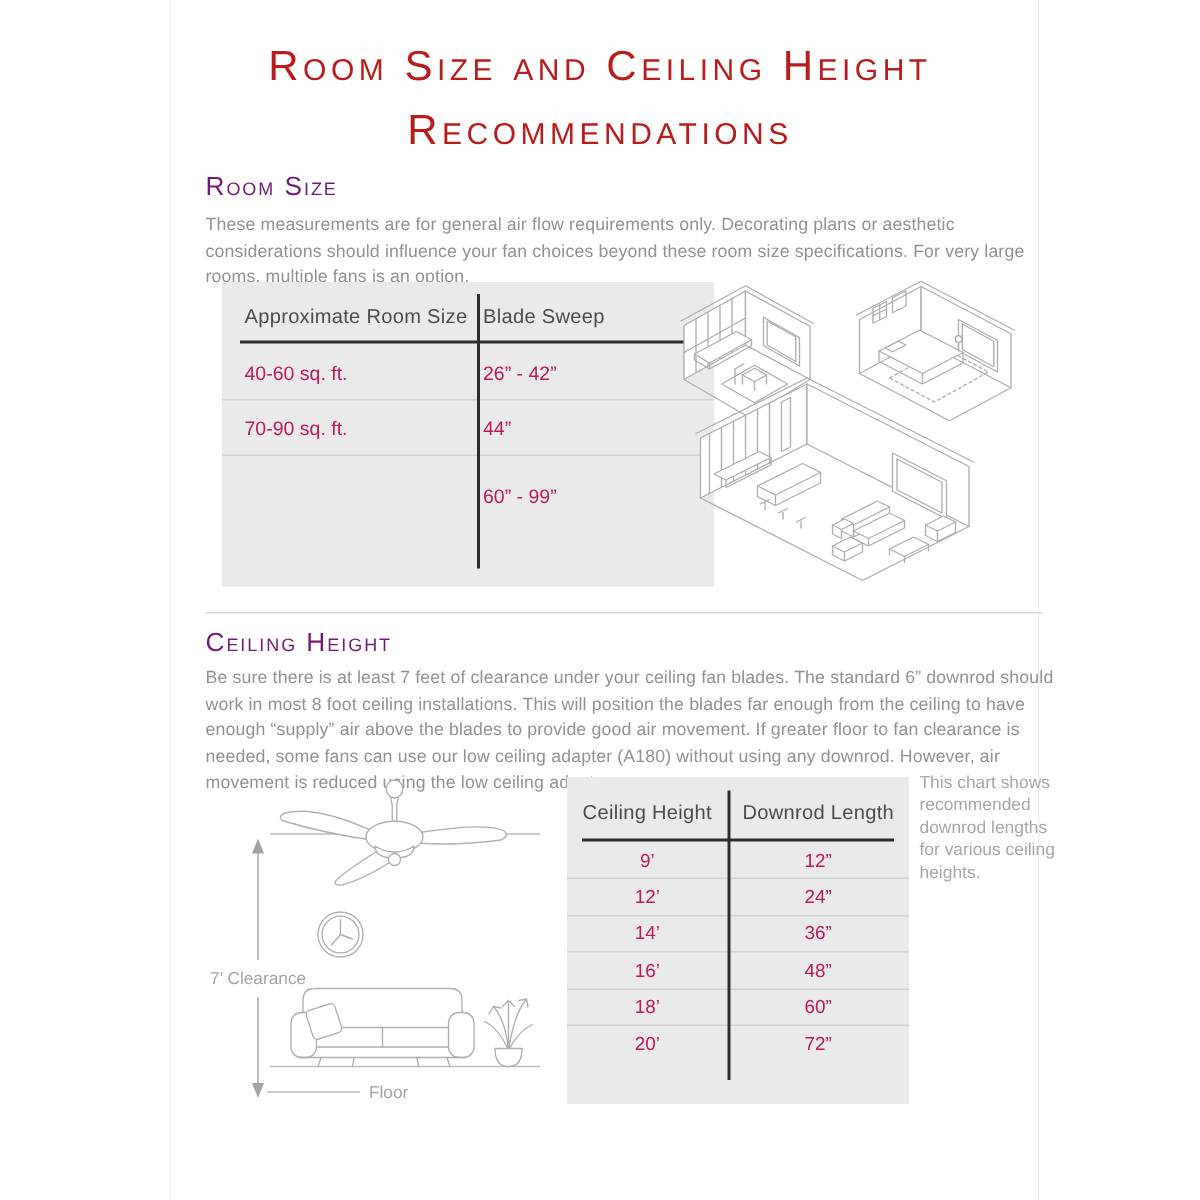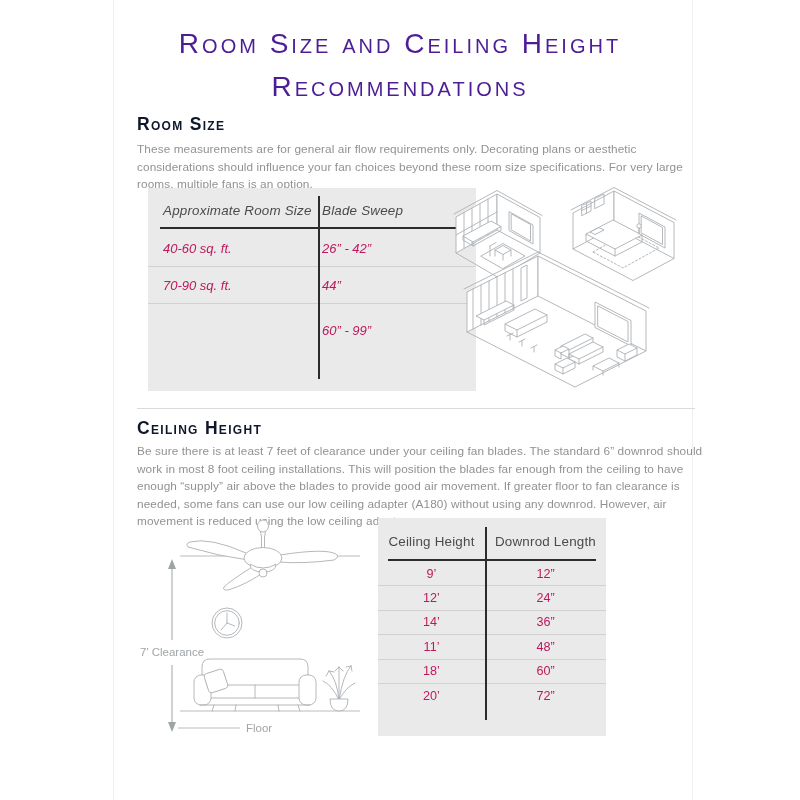--- a/index.html
+++ b/index.html
@@ -2,36 +2,36 @@
 <html><head>
 <meta charset="utf-8">
 <style>
   html,body{margin:0;padding:0;background:#fff;}
   .page{position:relative;width:800px;height:800px;background:#ffffff;overflow:hidden;
         font-family:"Liberation Sans",sans-serif;}
   .edge-line{position:absolute;top:0;bottom:0;width:1px;background:#efefef;}
   .edge-left{left:113px;} .edge-right{left:692px;}
 
   .title-line{position:absolute;left:0;right:0;text-align:center;
-        font-variant:small-caps;color:#4c1d95;font-size:28px;letter-spacing:3px;font-weight:400;}
+        font-variant:small-caps;color:#b91c1c;font-size:28px;letter-spacing:3px;font-weight:400;}
   .title-1{top:28px;} .title-2{top:71px;}
 
-  .section-heading{position:absolute;left:137px;font-variant:small-caps;font-weight:700;
-        color:#0f172a;font-size:17.5px;letter-spacing:1.3px;}
+  .section-heading{position:absolute;left:137px;font-variant:small-caps;font-weight:400;
+        color:#701a75;font-size:17.5px;letter-spacing:1.3px;}
   .heading-room{top:114px;} .heading-ceiling{top:418px;}
 
   .body-text{position:absolute;left:137px;color:#8f9294;font-size:11.8px;line-height:17.5px;
         letter-spacing:0.1px;}
   .para-room{top:141px;width:575px;}
   .para-ceiling{top:443px;width:578px;}
 
   .divider{position:absolute;left:137px;top:408px;width:558px;height:1px;background:#dadada;}
 
   .gtable{position:absolute;background:#eaeaea;}
-  .table-room{left:148px;top:188px;width:328px;height:203px;font-style:italic;}
+  .table-room{left:148px;top:188px;width:328px;height:203px;}
   .table-ceiling{left:378px;top:518px;width:228px;height:218px;}
   .thead{display:flex;align-items:center;color:#494b4d;font-size:13.4px;letter-spacing:0.2px;}
   .table-room .thead{height:39px;padding-top:3px;}
   .table-ceiling .thead{height:41px;padding-top:3px;}
   .underline{position:absolute;height:1.5px;background:#2c2c2c;}
   .table-room .underline{left:12px;right:12px;top:39px;}
   .table-ceiling .underline{left:10px;right:10px;top:41px;}
   .vline{position:absolute;width:1.5px;background:#2c2c2c;}
   .table-room .vline{left:170px;top:8px;height:183px;}
   .table-ceiling .vline{left:107px;top:9px;height:193px;}
@@ -229,28 +229,29 @@
     </div>
     <div class="trow">
       <div class="c1">12’</div>
       <div class="c2">24”</div>
     </div>
     <div class="trow">
       <div class="c1">14’</div>
       <div class="c2">36”</div>
     </div>
     <div class="trow">
-      <div class="c1">11’</div>
+      <div class="c1">16’</div>
       <div class="c2">48”</div>
     </div>
     <div class="trow">
       <div class="c1">18’</div>
       <div class="c2">60”</div>
     </div>
     <div class="trow">
       <div class="c1">20’</div>
       <div class="c2">72”</div>
     </div>
     <div class="underline"></div>
     <div class="vline"></div>
   </div>
 
+  <div class="side-note">This chart shows recommended downrod lengths for various ceiling heights.</div>
 </div>
 
 </body></html>

